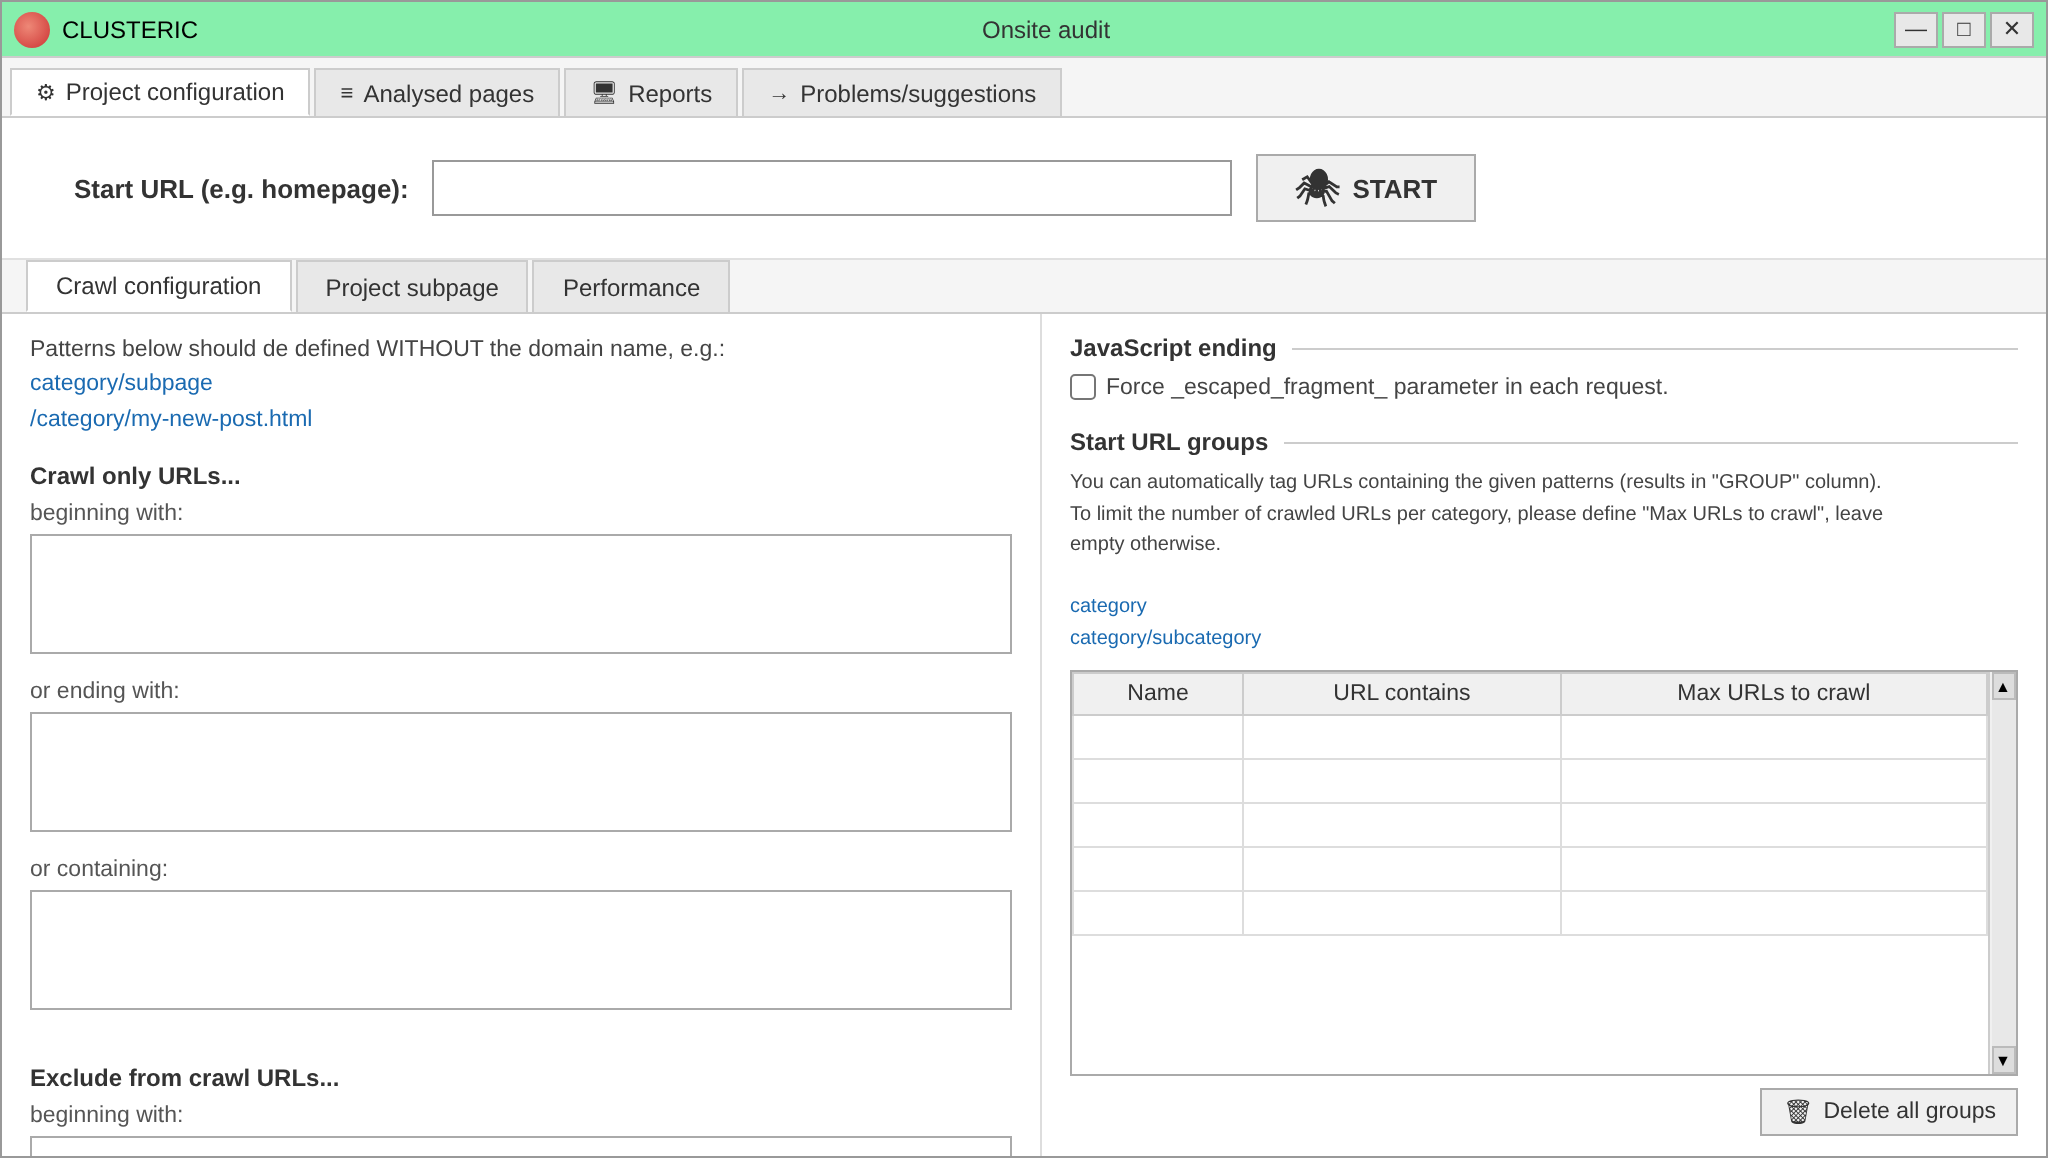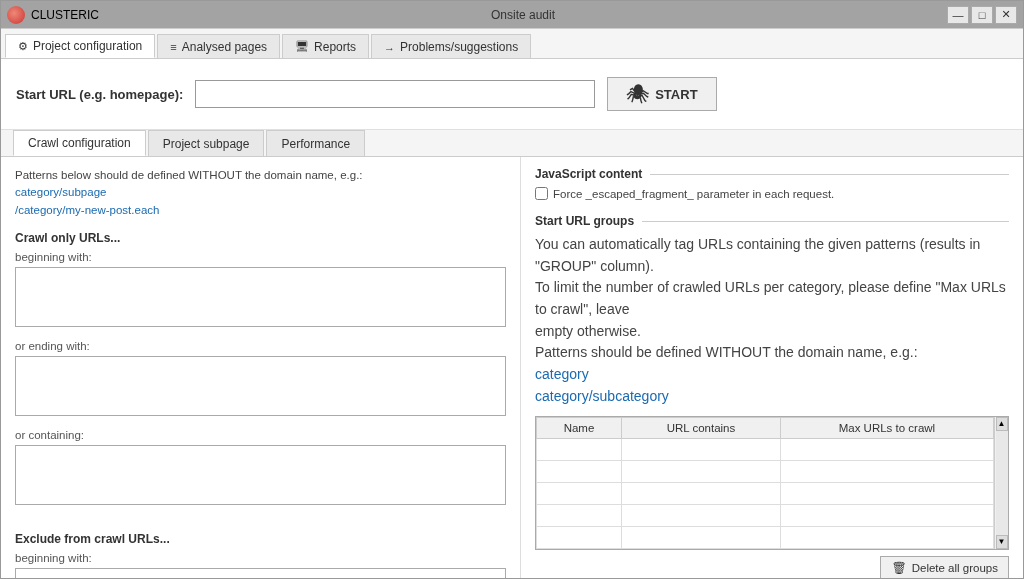--- a/index.html
+++ b/index.html
@@ -1,34 +1,34 @@
 <!DOCTYPE html>
 <html><head>
   <meta charset="utf-8">
   <style>
     * { box-sizing: border-box; margin: 0; padding: 0; }
     body { font-family: 'Segoe UI', Tahoma, Geneva, Verdana, sans-serif; font-size: 12px; background: #f0f0f0; user-select: none; }
 
     .window { width: 1024px; height: 579px; background: #f0f0f0; border: 1px solid #999; display: flex; flex-direction: column; }
 
-    .titlebar { background: #a3a3a3; border-bottom: 1px solid #ccc; display: flex; align-items: center; justify-content: space-between; padding: 4px 6px; height: 28px; }
+    .titlebar { background: #86efac; border-bottom: 1px solid #ccc; display: flex; align-items: center; justify-content: space-between; padding: 4px 6px; height: 28px; }
     .titlebar-left { display: flex; align-items: center; gap: 6px; font-size: 12px; font-weight: normal; }
     .titlebar-logo { width: 18px; height: 18px; background: radial-gradient(circle at 40% 40%, #e87, #c33); border-radius: 50%; display: inline-block; }
     .titlebar-center { flex: 1; text-align: center; font-size: 12px; color: #333; }
     .titlebar-controls { display: flex; gap: 2px; }
     .titlebar-btn { width: 22px; height: 18px; border: 1px solid #aaa; background: #e8e8e8; cursor: pointer; display: flex; align-items: center; justify-content: center; font-size: 11px; color: #333; }
 
     .tabbar { background: #f5f5f5; border-bottom: 1px solid #ccc; display: flex; align-items: flex-end; padding: 0 4px; height: 30px; }
     .tab { padding: 4px 12px; border: 1px solid #ccc; border-bottom: none; background: #e8e8e8; cursor: pointer; font-size: 12px; color: #333; display: flex; align-items: center; gap: 5px; height: 24px; margin-right: 2px; }
     .tab.active { background: #fff; border-bottom: 1px solid #fff; z-index: 1; }
     .tab-icon { font-size: 11px; }
 
     .content { flex: 1; background: #fff; display: flex; flex-direction: column; overflow: hidden; }
 
-    .url-bar { padding: 18px 15px; display: flex; align-items: center; gap: 12px; border-bottom: 1px solid #e0e0e0; }
+    .url-bar { padding: 18px 36px; display: flex; align-items: center; gap: 12px; border-bottom: 1px solid #e0e0e0; }
     .url-label { font-size: 13px; font-weight: bold; color: #333; white-space: nowrap; }
     .url-input { flex: 1; max-width: 400px; height: 28px; border: 1px solid #999; padding: 2px 6px; font-size: 12px; outline: none; }
     .start-btn { display: flex; align-items: center; gap: 6px; padding: 5px 18px; border: 1px solid #aaa; background: #f0f0f0; cursor: pointer; font-size: 13px; font-weight: bold; color: #333; white-space: nowrap; }
     .spider-icon { font-size: 18px; }
 
     .sub-tabs { display: flex; align-items: center; padding: 0 12px; border-bottom: 1px solid #ccc; background: #f5f5f5; }
     .sub-tab { padding: 5px 14px; border: 1px solid #ccc; border-bottom: none; background: #e8e8e8; cursor: pointer; font-size: 12px; color: #333; margin-right: 2px; height: 26px; display: flex; align-items: center; }
     .sub-tab.active { background: #fff; border-bottom: 1px solid #fff; z-index: 1; }
 
     .main-area { flex: 1; display: flex; overflow: hidden; }
@@ -47,21 +47,21 @@
     .filter-textarea { width: 100%; height: 60px; border: 1px solid #aaa; padding: 3px; font-size: 11px; resize: none; font-family: inherit; outline: none; }
 
     .section-header { font-size: 12px; font-weight: bold; color: #333; margin-bottom: 6px; display: flex; align-items: center; gap: 8px; }
     .section-line { flex: 1; height: 1px; background: #ccc; }
 
     .js-content { margin-bottom: 14px; }
     .checkbox-row { display: flex; align-items: center; gap: 5px; font-size: 11.5px; color: #444; margin-top: 4px; }
     .checkbox-row input[type="checkbox"] { width: 13px; height: 13px; cursor: pointer; }
 
     .url-groups { flex: 1; display: flex; flex-direction: column; }
-    .url-groups-desc { font-size: 14px; color: #444; margin-bottom: 8px; line-height: 1.55; }
+    .url-groups-desc { font-size: 10px; color: #444; margin-bottom: 8px; line-height: 1.55; }
     .url-groups-desc .example { color: #1a6ab1; }
 
     .url-table-wrapper { flex: 1; border: 1px solid #aaa; overflow: hidden; display: flex; flex-direction: column; min-height: 120px; position: relative; }
     .url-table { width: 100%; border-collapse: collapse; font-size: 11.5px; }
     .url-table th { background: #f0f0f0; border: 1px solid #ccc; padding: 4px 6px; text-align: center; font-weight: normal; color: #333; }
     .url-table td { border: 1px solid #ddd; padding: 3px 6px; height: 22px; }
 
     .scrollbar-stub { position: absolute; right: 0; top: 0; width: 14px; height: 100%; background: #f0f0f0; border-left: 1px solid #ccc; display: flex; flex-direction: column; align-items: center; }
     .scrollbar-up { width: 12px; height: 14px; background: #ddd; border: 1px solid #bbb; cursor: pointer; display: flex; align-items: center; justify-content: center; font-size: 8px; }
     .scrollbar-down { width: 12px; height: 14px; background: #ddd; border: 1px solid #bbb; cursor: pointer; display: flex; align-items: center; justify-content: center; font-size: 8px; margin-top: auto; }
@@ -130,21 +130,21 @@
         <span>Performance</span>
       </div>
     </div>
 
     <div class="main-area">
 
       <div class="left-panel">
         <div class="hint-text">
           <span>Patterns below should de defined WITHOUT the domain name, e.g.:</span><br>
           <a class="hint-link">category/subpage</a><br>
-          <a class="hint-link">/category/my-new-post.each</a>
+          <a class="hint-link">/category/my-new-post.html</a>
         </div>
 
         <div class="crawl-columns">
 
           <div class="crawl-col">
             <div class="crawl-col-title">Crawl only URLs...</div>
 
             <div class="filter-section">
               <div class="filter-label">beginning with:</div>
               <textarea class="filter-textarea" style=""></textarea>
@@ -179,40 +179,40 @@
               <textarea class="filter-textarea" style=""></textarea>
             </div>
           </div>
         </div>
       </div>
 
       <div class="right-panel">
 
         <div class="js-content">
           <div class="section-header">
-            <span>JavaScript content</span>
+            <span>JavaScript ending</span>
             <div class="section-line"></div>
           </div>
           <div class="checkbox-row">
             <input type="checkbox" style="">
             <label>Force _escaped_fragment_ parameter in each request.</label>
           </div>
         </div>
 
         <div class="url-groups">
           <div class="section-header">
             <span>Start URL groups</span>
             <div class="section-line"></div>
           </div>
 
           <div class="url-groups-desc">
             <span>You can automatically tag URLs containing the given patterns (results in "GROUP" column).</span><br>
             <span>To limit the number of crawled URLs per category, please define "Max URLs to crawl", leave</span><br>
             <span>empty otherwise.</span><br>
-            <span>Patterns should be defined WITHOUT the domain name, e.g.:</span><br>
+            <br>
             <span class="example">category</span><br>
             <span class="example">category/subcategory</span>
           </div>
 
           <div class="url-table-wrapper">
             <div style="overflow-y:auto; flex:1; margin-right:14px;">
               <table class="url-table">
                 <thead>
                   <tr>
                     <th>Name</th>

